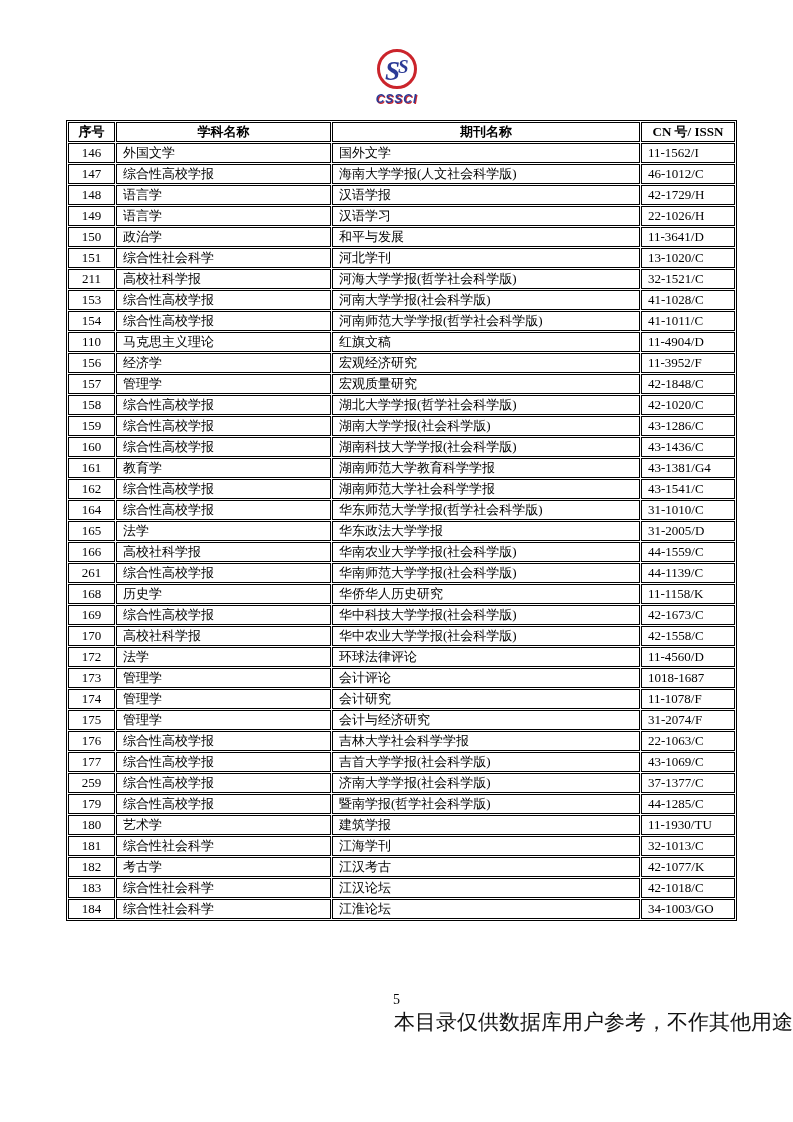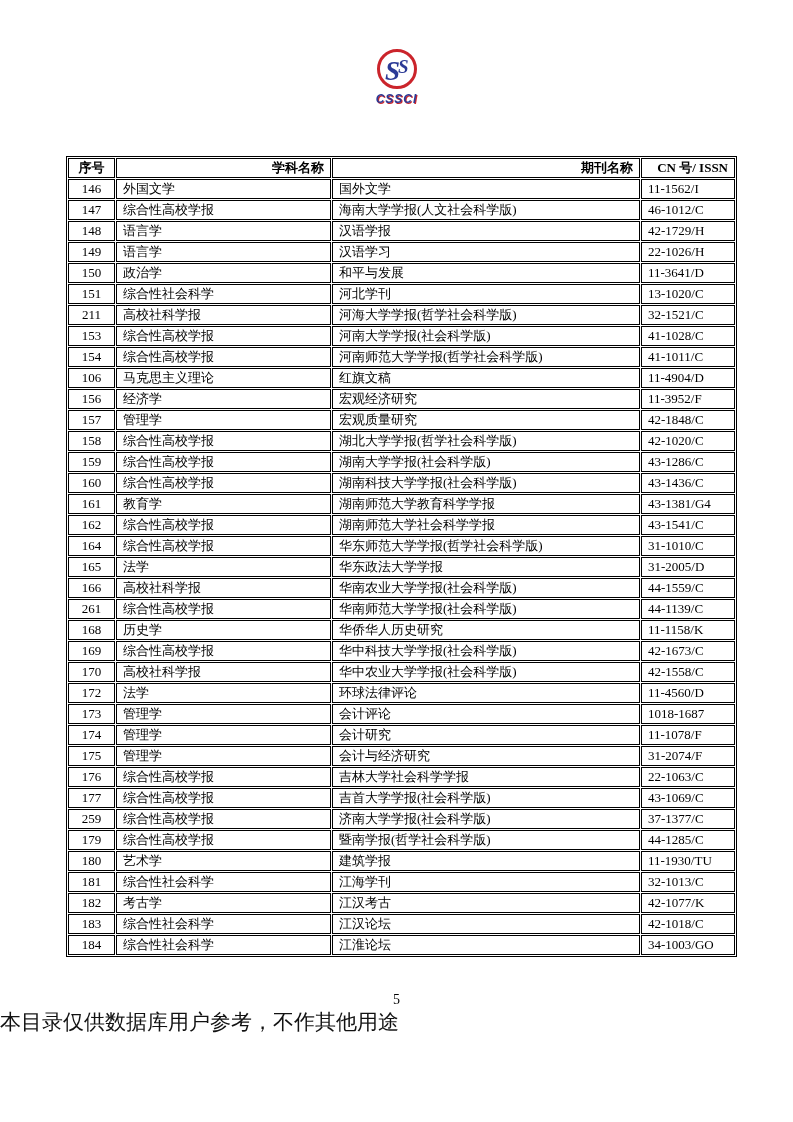--- a/index.html
+++ b/index.html
@@ -42,52 +42,51 @@
     left: 66px;
     width: 664px;
   }
   table.journal-table {
     width: 664px;
     table-layout: fixed;
     border-collapse: separate;
     border-spacing: 1px;
     border: 1px solid #000;
     background: #fff;
-    margin-top: 36px;
   }
   .journal-table th, .journal-table td {
     border: 1px solid #000;
     height: 18.4px;
     line-height: 18px;
     font-size: 13px;
     padding: 0 6px;
     overflow: hidden;
     white-space: nowrap;
     vertical-align: middle;
   }
-  .journal-table th { font-weight: bold; text-align: right; }
+  .journal-table th { font-weight: bold; text-align: center; }
   .journal-table th.c0, .journal-table td.c0 { text-align: center; padding: 0 2px; }
   .journal-table td { font-weight: normal; }
 
   
   .page-number {
     position: absolute;
     top: 992px;
     left: 0;
     width: 100%;
     text-align: center;
     font-size: 14px;
     font-family: "Liberation Serif", "DejaVu Serif", serif;
   }
   .footer-notice {
     position: absolute;
     top: 1008px;
     left: 0;
     width: 100%;
-    text-align: left;
+    text-align: right;
     font-size: 21px;
     font-family: "Liberation Sans", "DejaVu Sans", sans-serif;
     color: #111111;
   }
 </style>
 </head>
 <body>
 
 <div class="page">
 
@@ -165,21 +164,21 @@
             <td class="c2">河南大学学报(社会科学版)</td>
             <td class="c3">41-1028/C</td>
           </tr>
           <tr>
             <td class="c0">154</td>
             <td class="c1">综合性高校学报</td>
             <td class="c2">河南师范大学学报(哲学社会科学版)</td>
             <td class="c3">41-1011/C</td>
           </tr>
           <tr>
-            <td class="c0">106</td>
+            <td class="c0">110</td>
             <td class="c1">马克思主义理论</td>
             <td class="c2">红旗文稿</td>
             <td class="c3">11-4904/D</td>
           </tr>
           <tr>
             <td class="c0">156</td>
             <td class="c1">经济学</td>
             <td class="c2">宏观经济研究</td>
             <td class="c3">11-3952/F</td>
           </tr>

